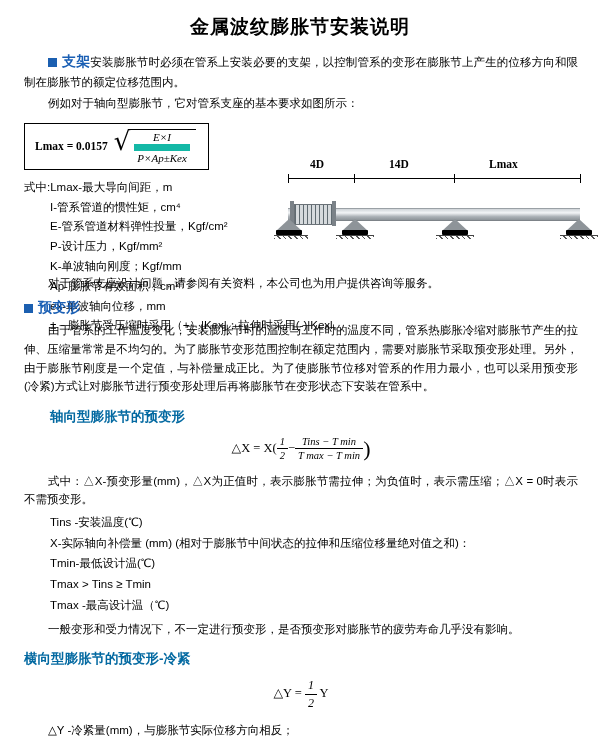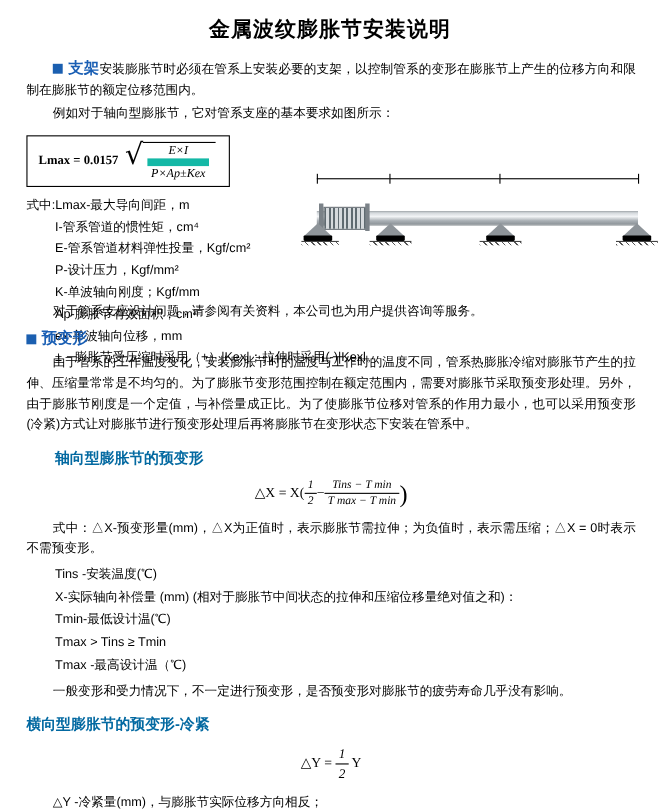--- a/index.html
+++ b/index.html
@@ -292,20 +292,25 @@
       <div class="vl-row rest">I-管系管道的惯性矩，cm⁴</div>
       <div class="vl-row rest">E-管系管道材料弹性投量，Kgf/cm²</div>
       <div class="vl-row rest">P-设计压力，Kgf/mm²</div>
       <div class="vl-row rest">K-单波轴向刚度；Kgf/mm</div>
       <div class="vl-row rest">Ap-膨胀节有效面积，cm²</div>
       <div class="vl-row rest">ex-单波轴向位移，mm</div>
       <div class="vl-row rest">±－膨胀节受压缩时采用（+）|Kex|；拉伸时采用(-)|Kexl。</div>
     </div>
 
     <div class="diagram-row">
+      <div class="dim-labels">
+        <span style="left:36px">4D</span>
+        <span style="left:115px">14D</span>
+        <span style="left:215px">Lmax</span>
+      </div>
       <div class="dim-line">
         <span class="tick" style="left:14px"></span>
         <span class="seg" style="left:14px;width:66px"></span>
         <span class="tick" style="left:80px"></span>
         <span class="seg" style="left:80px;width:100px"></span>
         <span class="tick" style="left:180px"></span>
         <span class="seg" style="left:180px;width:126px"></span>
         <span class="tick" style="left:306px"></span>
       </div>
       <div class="pipe-canvas">

